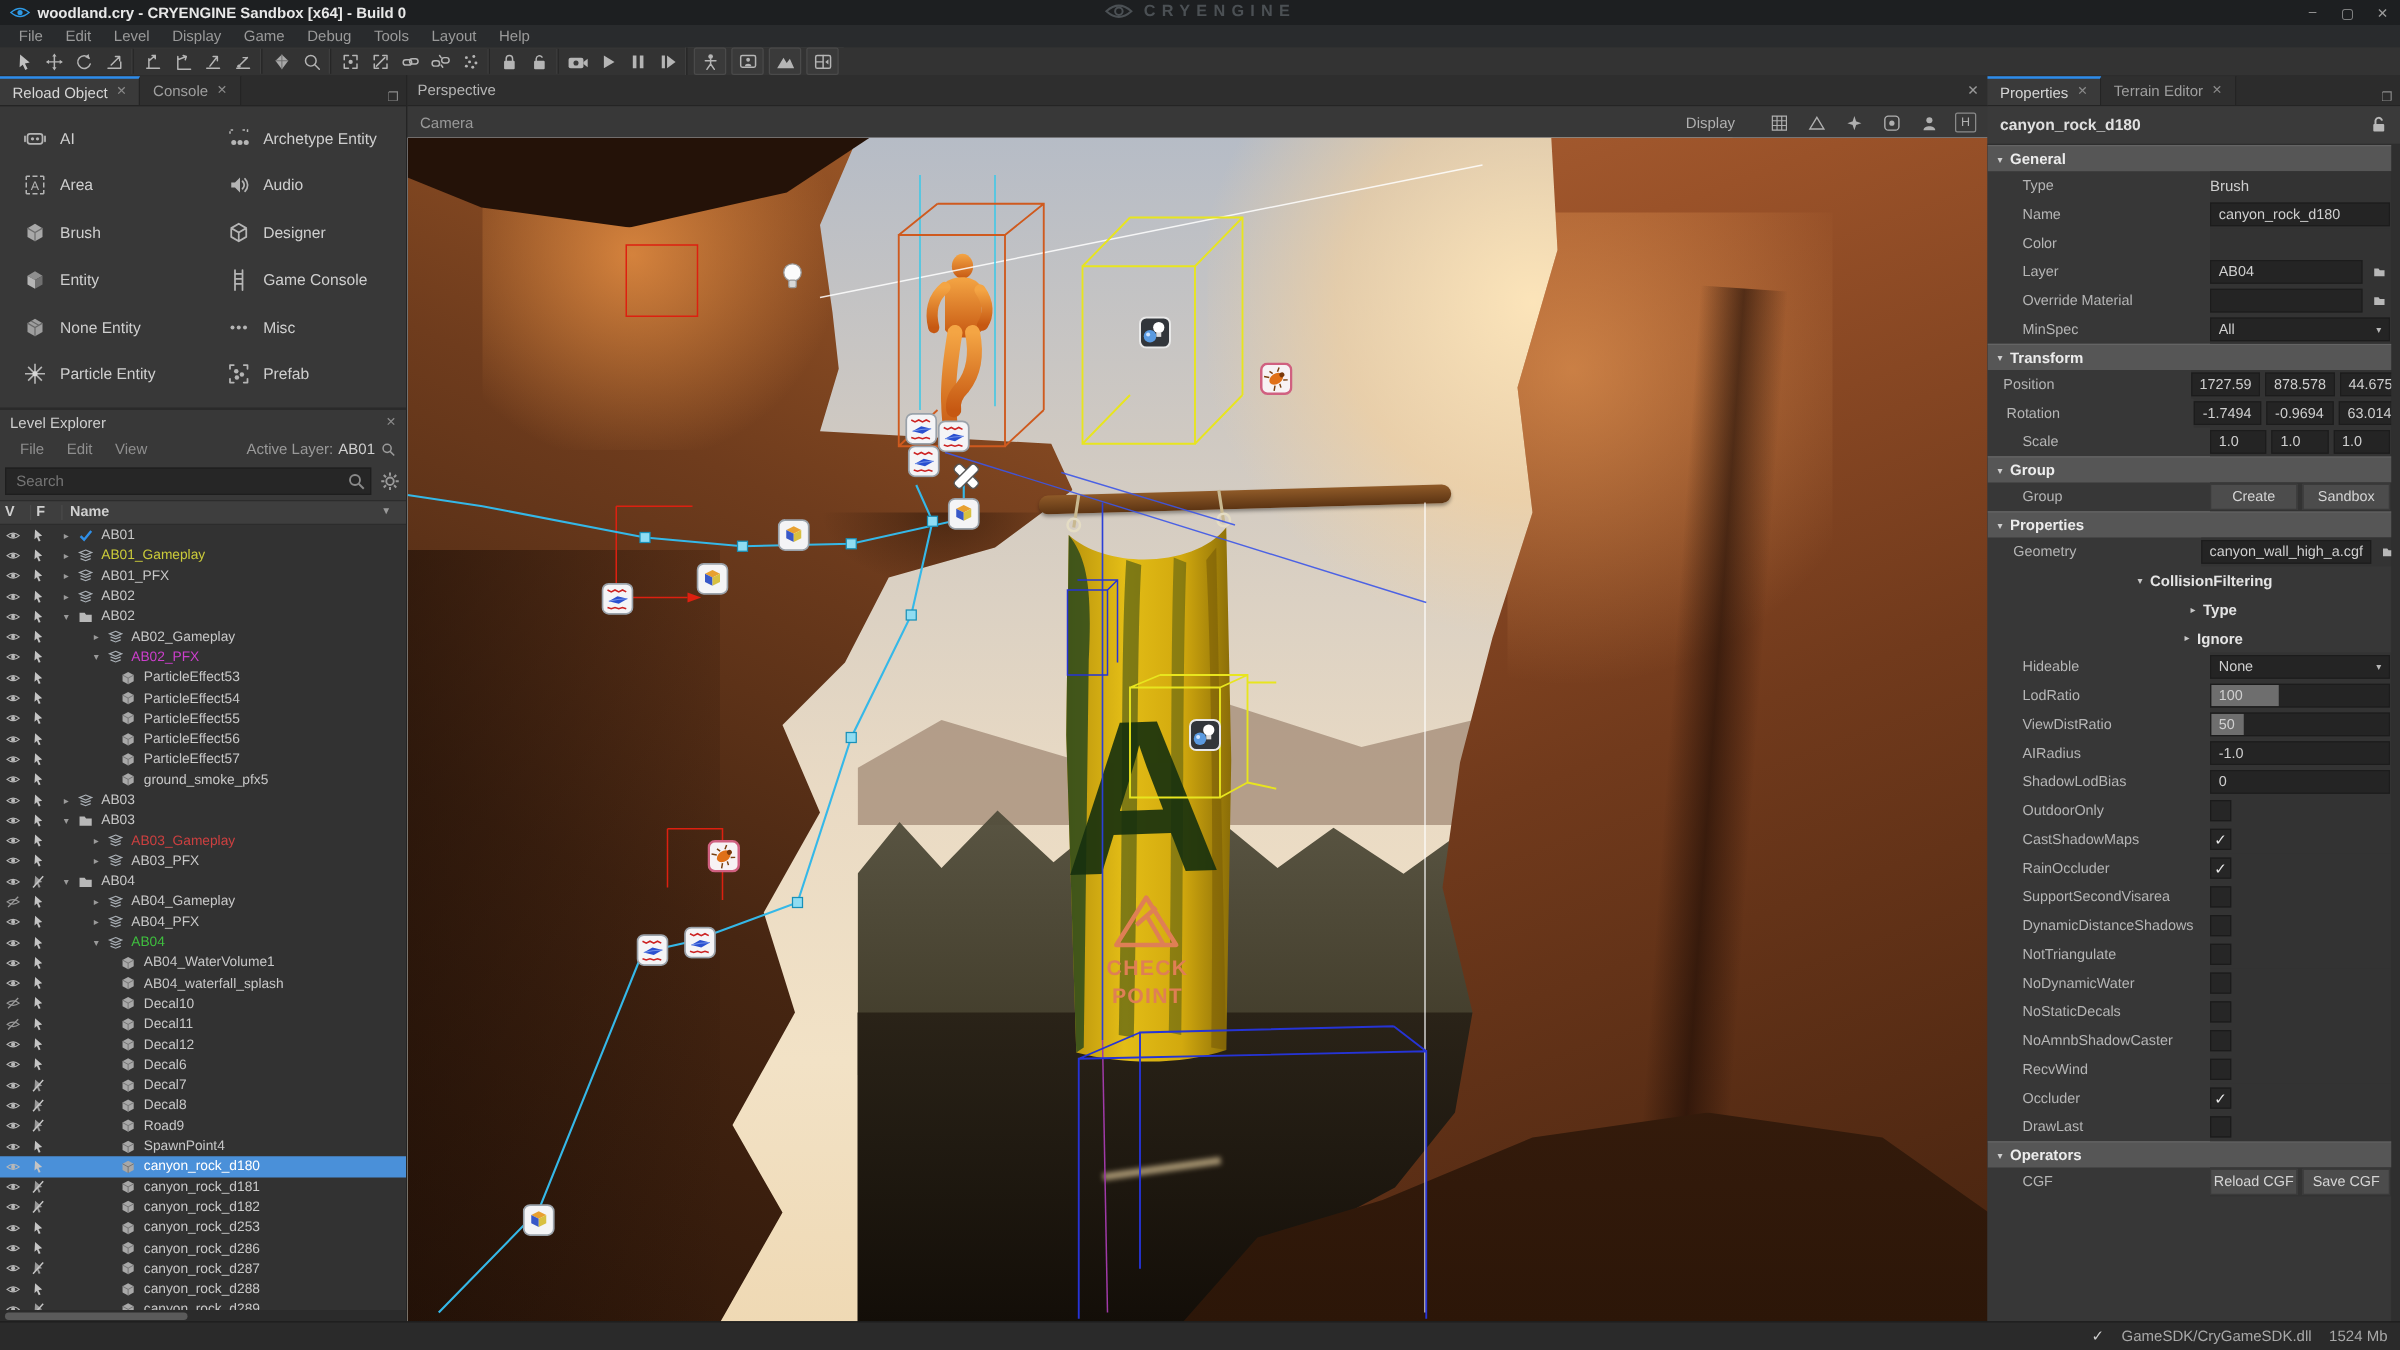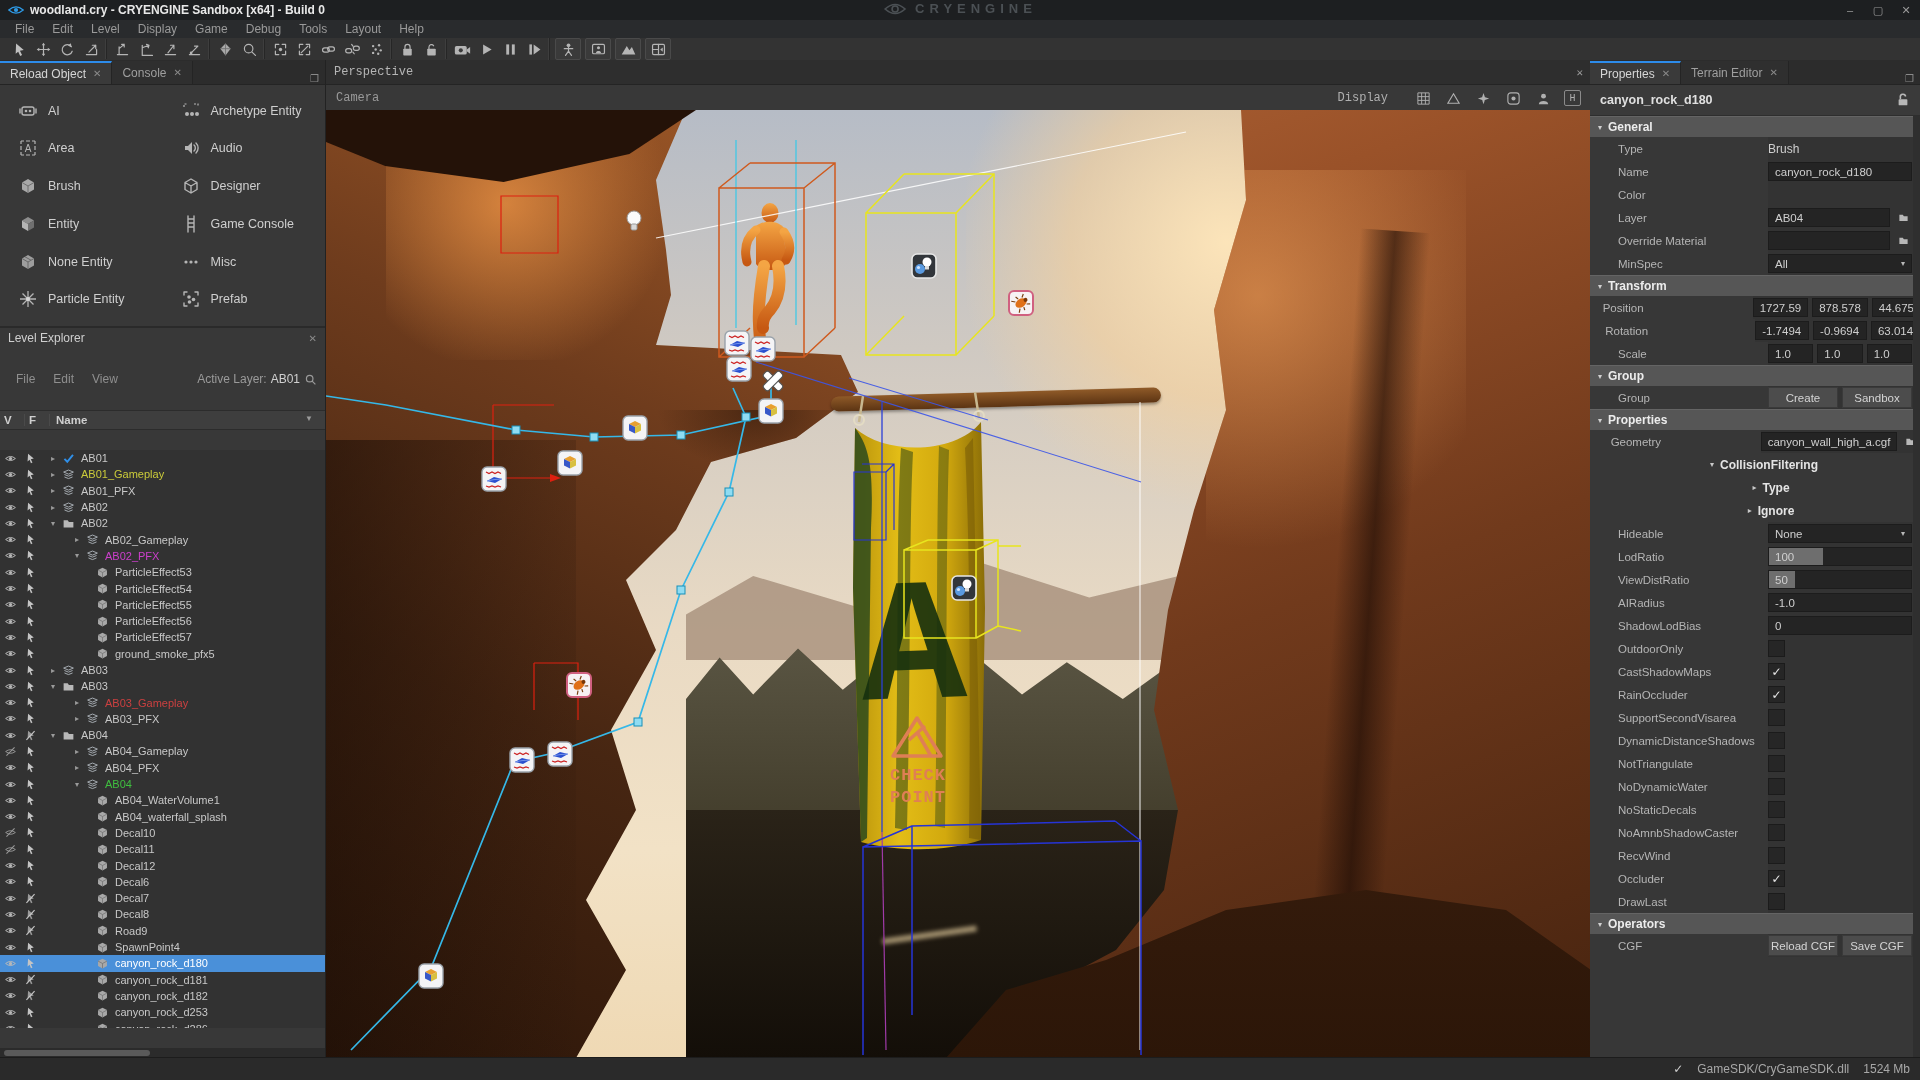--- a/index.html
+++ b/index.html
@@ -27,21 +27,21 @@
   .tab{height:23px;display:flex;align-items:center;gap:7px;padding:0 10px;background:#2f2f2f;color:#9f9f9f;border-right:1px solid #242424;font-size:12px;}
   .tab.active{background:#3a3a3a;color:#d6d6d6;border-top:2px solid #2d8ceb;height:21px;}
   .tab .x{color:#8a8a8a;font-size:10px;}
   .floatbox{margin-left:auto;color:#8a8a8a;font-size:10px;padding:0 6px;}
   
   #createpanel{position:absolute;left:0;top:60px;width:325px;height:266px;background:#383838;}
   #createbody{position:absolute;left:0;top:24px;right:0;bottom:0;display:grid;grid-template-columns:1fr 1fr;align-content:space-evenly;padding:4px 0;}
   .citem{display:flex;align-items:center;gap:10px;padding-left:18px;height:30px;}
   .citem svg{width:20px;height:20px;flex:none;}
   .citem .clab{color:#cfcfcf;font-size:12.5px;white-space:nowrap;}
-  #levelexplorer{position:absolute;left:0;top:326px;width:325px;bottom:22px;background:#383838;display:flex;flex-direction:column;border-top:2px solid #2a2a2a;gap:20px;}
+  #levelexplorer{position:absolute;left:0;top:326px;width:325px;bottom:22px;background:#383838;display:flex;flex-direction:column;border-top:2px solid #2a2a2a;}
   #le-title{height:20px;display:flex;align-items:center;padding:0 8px;color:#cfcfcf;font-size:12px;}
   #le-title .x{margin-left:auto;color:#8a8a8a;font-size:10px;}
   #le-menus{height:22px;display:flex;align-items:center;padding:0 8px;gap:2px;}
   #le-menus .m{color:#8f8f8f;padding:0 8px;}
   #le-active{margin-left:auto;display:flex;align-items:center;gap:4px;}
   #le-active .lab{color:#9a9a9a;} #le-active .val{color:#d0d0d0;}
   #le-search{height:26px;display:flex;align-items:center;padding:2px 4px;gap:4px;}
   #le-search input{flex:1;height:20px;background:#262626;border:1px solid #1e1e1e;color:#c8c8c8;padding:0 24px 0 8px;font-size:12px;outline:none;font-family:inherit;}
   #le-search .mag{margin-left:-24px;z-index:1;width:16px;height:16px;}
   #le-search .gear{width:18px;height:18px;margin-left:6px;}
@@ -53,21 +53,21 @@
   .trow{height:16.3px;display:flex;align-items:center;font-size:11px;color:#c8c8c8;white-space:nowrap;}
   .trow.sel{background:#4a90d9;color:#fff;}
   .tcell{width:20px;flex:none;display:flex;justify-content:center;}
   .tcell svg{width:13px;height:13px;}
   .texp{width:14px;flex:none;font-size:8px;color:#9a9a9a;text-align:center;}
   .ticon{width:17px;flex:none;display:flex;justify-content:center;margin-right:4px;}
   .ticon svg{width:13px;height:13px;}
   #hscroll{height:10px;background:#2b2b2b;position:relative;}
   #hscroll .thumb{position:absolute;left:4px;top:2px;height:6px;width:45%;background:#5a5a5a;border-radius:3px;}
   
-  #viewport{position:absolute;left:325px;top:60px;width:1265px;bottom:22px;background:#2e2e2e;border-left:1px solid #222;border-right:1px solid #222;font-family:Liberation Mono, monospace;}
+  #viewport{position:absolute;left:325px;top:60px;width:1265px;bottom:22px;background:#2e2e2e;border-left:1px solid #222;border-right:1px solid #222;}
   #vp-tab{height:24px;background:#2e2e2e;display:flex;align-items:center;padding:0 8px;color:#b5b5b5;border-bottom:1px solid #242424;}
   #vp-tab .x{margin-left:auto;color:#9a9a9a;font-size:11px;}
   #vp-cam{height:26px;background:#383838;display:flex;align-items:center;padding:0 10px;color:#9a9a9a;border-bottom:1px solid #242424;}
   #vp-display{margin-left:auto;display:flex;align-items:center;gap:12px;}
   #vp-display .dlab{color:#b0b0b0;margin-right:14px;}
   #vp-display .dbtn{width:18px;height:18px;display:flex;align-items:center;justify-content:center;color:#b0b0b0;}
   #vp-display .dbtn svg{width:15px;height:15px;}
   #vp-display .dbtn.hbox{border:1px solid #8a8a8a;border-radius:2px;font-size:10px;width:15px;height:14px;}
   #scene{position:absolute;left:0;top:50px;right:0;bottom:0;overflow:hidden;background:#888;}
   #scene .abs{position:absolute;}
@@ -447,20 +447,33 @@
         <span class="m">Edit</span>
         <span class="m">View</span>
       <span id="le-active">
         <span class="lab">Active Layer:</span>
         <span class="val">AB01</span>
         <svg width="13" height="13" viewBox="0 0 16 16">
             <circle cx="7" cy="7" r="4" fill="none" stroke="#9a9a9a" stroke-width="1.5"></circle>
             <path d="M10,10 L14,14" stroke="#9a9a9a" stroke-width="1.5"></path>
           </svg>
       </span>
+    </div>
+    <div id="le-search">
+      <input placeholder="Search" style="">
+      <svg class="mag" viewBox="0 0 16 16">
+          <circle cx="7" cy="7" r="4" fill="none" stroke="#8a8a8a" stroke-width="1.5"></circle>
+          <path d="M10,10 L14,14" stroke="#8a8a8a" stroke-width="1.5"></path>
+        </svg>
+      <svg class="gear" viewBox="0 0 18 18">
+          <circle cx="9" cy="9" r="3" fill="none" stroke="#9a9a9a" stroke-width="1.5"></circle>
+          <g stroke="#9a9a9a" stroke-width="1.6">
+            <path d="M9,2 V4.5 M9,13.5 V16 M2,9 H4.5 M13.5,9 H16 M4,4 L5.8,5.8 M12.2,12.2 L14,14 M14,4 L12.2,5.8 M5.8,12.2 L4,14"></path>
+          </g>
+        </svg>
     </div>
     <div id="le-header">
       <span class="hc">V</span>
       <span class="hc">F</span>
       <span class="hn">
           <span>Name</span>
         <span class="sort">▼</span>
         </span>
     </div>
     <div id="tree">

